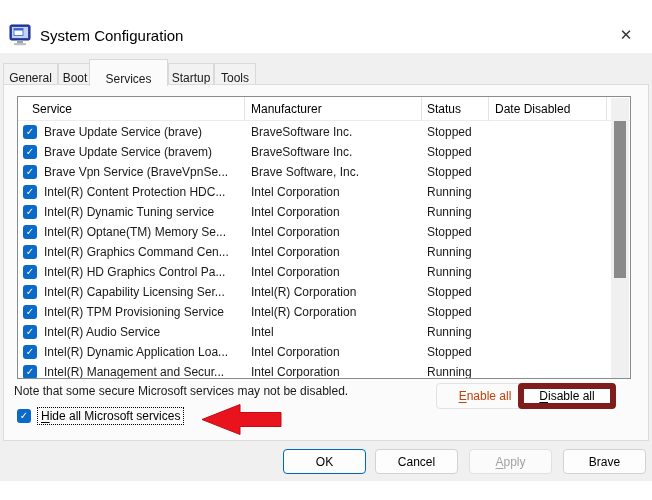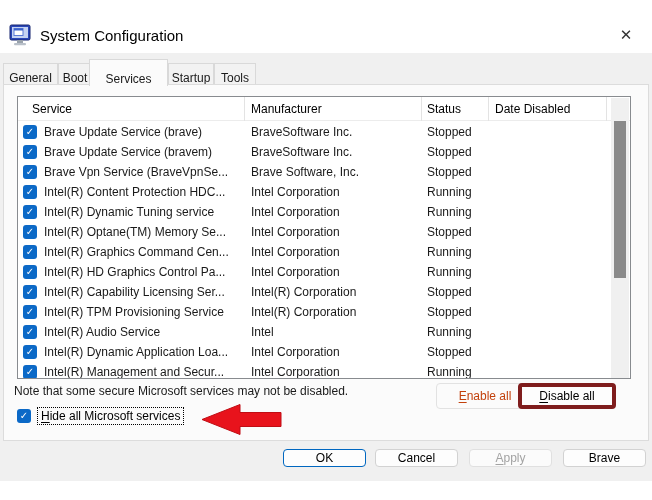--- a/index.html
+++ b/index.html
@@ -51,32 +51,32 @@
 
   
   .scroll-track { position:absolute; right:1px; top:1px; width:18px; height:281px; background:#f0f0f0; }
   .scroll-thumb { position:absolute; left:3px; top:23px; width:12px; height:157px; background:#8a8a8a; }
 
   
   .note-text { position:absolute; left:10px; top:299px; color:#1a1a1a; }
   .page-btn { position:absolute; height:26px; width:98px; border-radius:4px;
               display:flex; align-items:center; justify-content:center; }
   .btn-enable { left:404px; top:298px; background:#fbfbfb; border:1px solid #e2e2e2; color:#c2410c;margin-left:28px; }
-  .btn-disable { left:514px; top:298px; background:#fdfdfd; border:4px solid #7f1d1d; color:#000; }
+  .btn-disable { left:514px; top:298px; background:#fdfdfd; border:6px solid #7f1d1d; color:#000; }
 
   
   .hide-row { position:absolute; left:13px; top:322px; height:18px; display:flex; align-items:center; }
   .hide-label { margin-left:6px; padding:1px 3px; border:1px dotted #000; color:#000; }
 
   
   .red-arrow { position:absolute; left:195px; top:318px; }
 
   
   .footer { position:absolute; left:0; top:441px; width:652px; height:40px; background:#f0f0f0; }
-  .f-btn { position:absolute; top:8px; height:18px; width:83px; border-radius:4px; background:#fdfdfd;
+  .f-btn { position:absolute; top:8px; height:25px; width:83px; border-radius:4px; background:#fdfdfd;
            border:1px solid #d2d2d2; color:#000;
            display:flex; align-items:center; justify-content:center; }
   .btn-ok { left:283px; border:1.5px solid #0067c0; }
   .btn-cancel { left:375px; }
   .btn-apply { left:469px; color:#a3a3a3; border-color:#e0e0e0; background:#fbfbfb; }
   .btn-help { left:563px; }
 
   u { text-decoration:underline; text-underline-offset:2px; }
 </style>
 </head>

